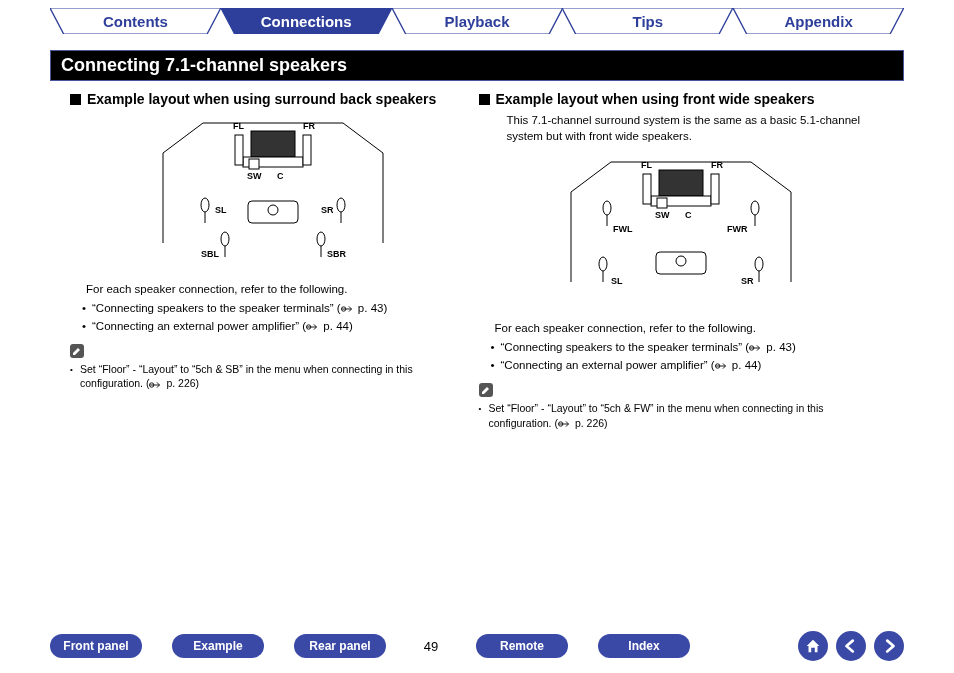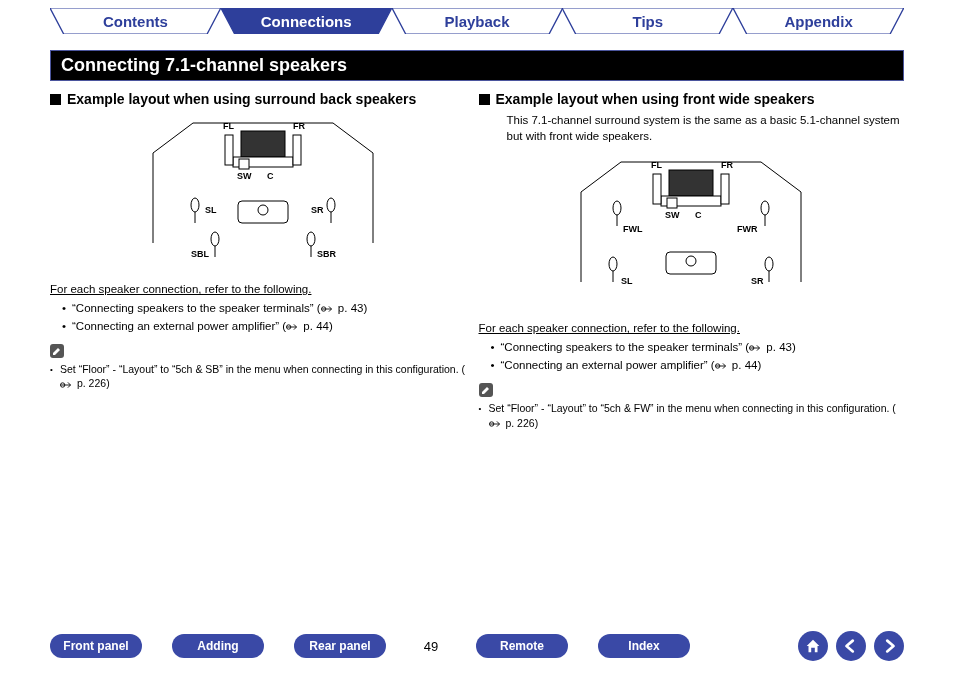--- a/index.html
+++ b/index.html
@@ -47,21 +47,21 @@
     border: 1px solid #4b559d;
     color: #fff;
     font-size: 18px;
     font-weight: bold;
     padding: 4px 10px;
   }
 
   
   .cols {
     display: flex;
-    padding: 0 50px;
+    padding: 0 70px;
     gap: 3px;
   }
   .col { flex: 1; min-width: 0; }
 
   .subhead {
     display: flex;
     align-items: flex-start;
     font-weight: bold;
     font-size: 14px;
     margin-bottom: 6px;
@@ -82,23 +82,22 @@
     position: relative;
     width: 260px;
     height: 160px;
     margin: 4px auto 10px auto;
   }
   .diagram svg { width: 100%; height: 100%; }
   .dlabel { font-family: Arial; font-size: 9px; font-weight: bold; fill:#000; }
 
   .follow {
     font-size: 11.5px;
-    margin-left: 0;
+    margin-left: 16px;
     margin-bottom: 4px;
-    text-decoration: underline;
   }
   ul.refs {
     list-style: none;
     margin-left: 12px;
     margin-bottom: 8px;
   }
   ul.refs li {
     font-size: 11.5px;
     line-height: 1.6;
     position: relative;
@@ -353,21 +352,21 @@
       <span>Set “Floor” - “Layout” to “5ch &amp; FW” in the menu when connecting in this configuration. (</span><span class="pageref"><svg viewBox="0 0 16 10">
             <path d="M1 5 H12 M9 2 L12 5 L9 8" fill="none" stroke="#000" stroke-width="1"></path>
             <circle cx="3" cy="5" r="2.5" fill="none" stroke="#000"></circle>
           </svg></span> <span>p. 226</span><span>)</span>
     </div>
   </div>
 </div>
 
 <div class="footer">
   <div class="pill">Front panel</div>
-  <div class="pill">Adding</div>
+  <div class="pill">Example</div>
   <div class="pill">Rear panel</div>
   <div class="pagenum">49</div>
   <div class="pill">Remote</div>
   <div class="pill">Index</div>
   <div class="navicons">
     <div class="circbtn">
       <svg viewBox="0 0 20 20">
           <path d="M3 10 L10 3 L17 10 L15 10 L15 17 L12 17 L12 12 L8 12 L8 17 L5 17 L5 10 Z" fill="#fff"></path>
         </svg>
     </div>

